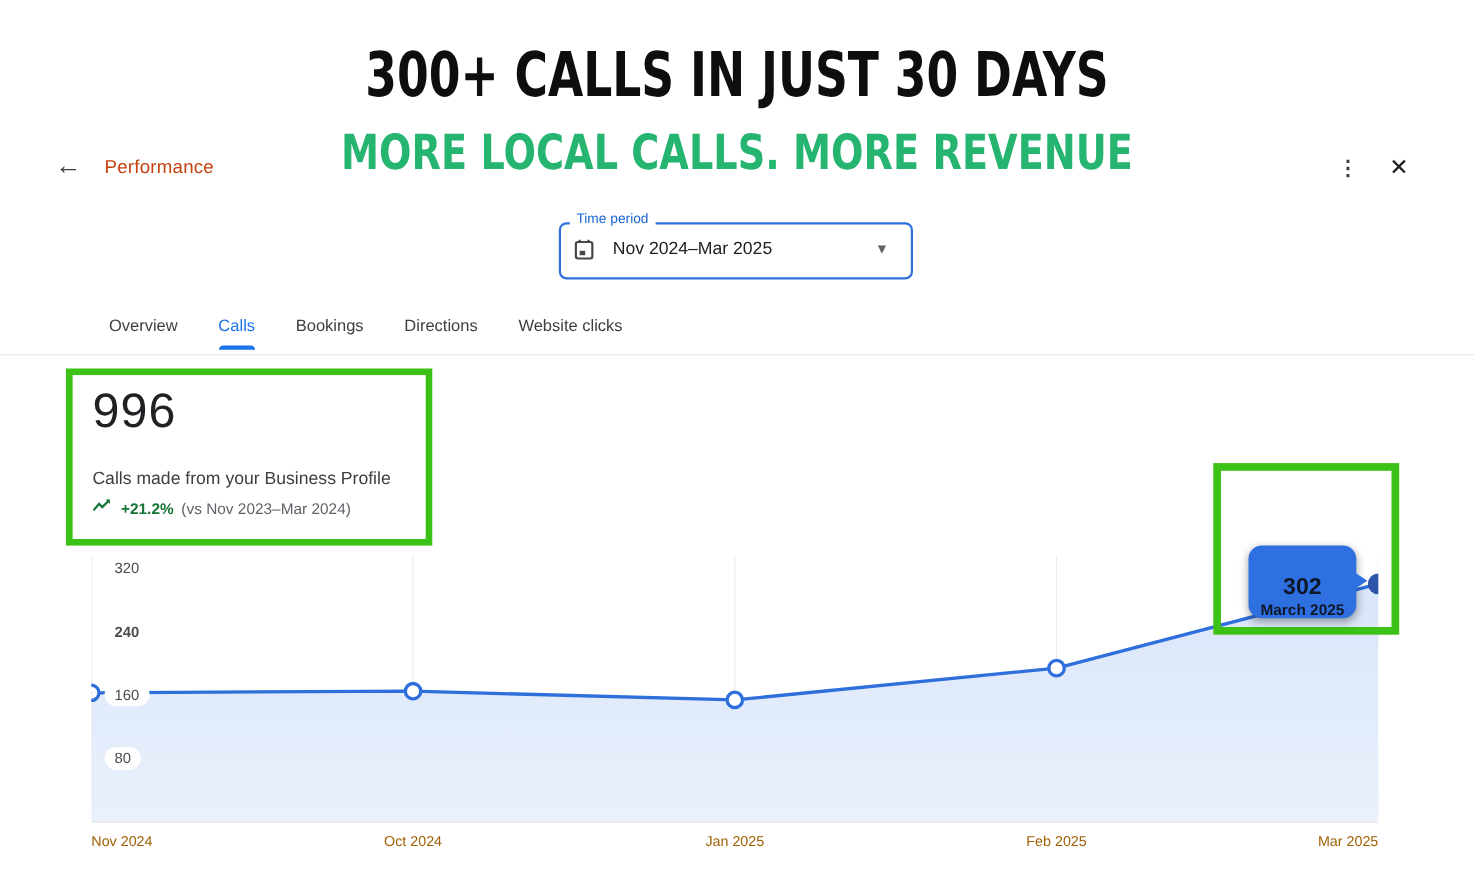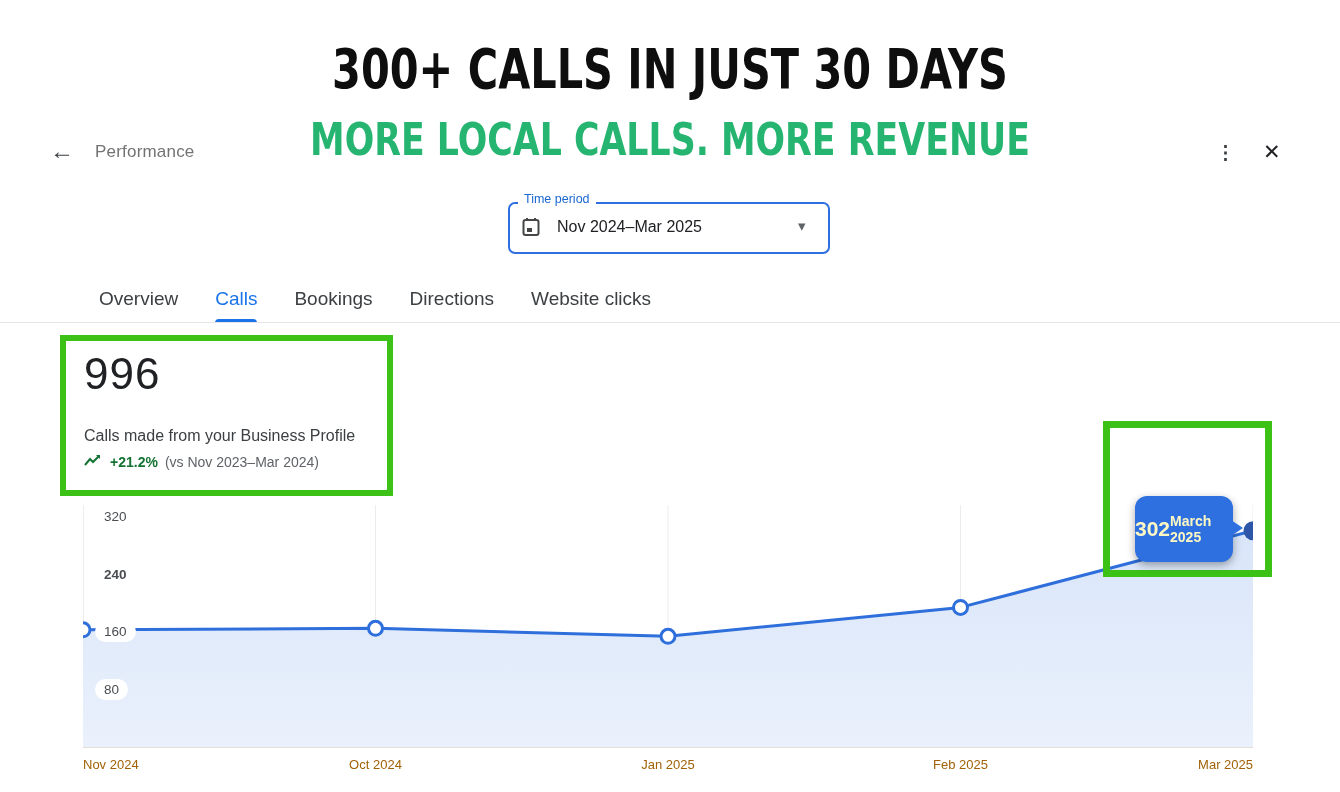--- a/index.html
+++ b/index.html
@@ -10,36 +10,36 @@
   
   .banner-title { top:36px; left:0; width:1340px; text-align:center;
     font-family:"DejaVu Sans", sans-serif; font-weight:800; font-size:56px;
     color:#0e0e0e; transform:scaleX(.74); letter-spacing:0px; white-space:nowrap; }
   .banner-subtitle { top:114px; left:0; width:1340px; text-align:center;
     font-family:"DejaVu Sans", sans-serif; font-weight:800; font-size:44px;
     transform:scaleX(.79); letter-spacing:0px; white-space:nowrap; }
 
   
   .back-btn { left:50px; top:139px; font-size:24px; color:#3c4043; cursor:pointer; line-height:1; }
-  .page-title { left:95px; top:142px; font-size:17px; color:#737373; letter-spacing:.2px; }
+  .page-title { left:95px; top:142px; font-size:17px; color:#c2410c; letter-spacing:.2px; }
   .kebab-btn { left:1216px; top:141px; font-size:19px; font-weight:bold; color:#3c4043; cursor:pointer; }
   .close-btn { left:1263px; top:140px; font-size:21px; color:#202124; cursor:pointer; }
 
   
   .time-field { left:508px; top:202px; width:322px; height:52px;
     border:2px solid #2f6fe0; border-radius:7px; background:#fff; cursor:pointer; }
   .time-label { left:518px; top:192px; background:#fff; padding:0 6px;
     font-size:12.5px; color:#1a67d2; }
   .cal-icon { left:522px; top:217px; }
   .time-value { left:557px; top:218px; font-size:16px; color:#202124; }
   .time-caret { left:798px; top:217px; font-size:15px; color:#5f6368; }
 
   
   .tabs { left:99px; top:288px; display:flex; gap:37px; }
-  .tab { font-size:19px; color:#3c4043; padding-bottom:13px; position:relative;
+  .tab { font-size:15px; color:#3c4043; padding-bottom:13px; position:relative;
          cursor:pointer; white-space:nowrap; }
   .tab.active { color:#1a73e8; }
   .tab.active::after { content:""; position:absolute; left:0; right:0; bottom:0;
          height:4px; border-radius:4px 4px 0 0; background:#1a73e8; }
   .tabs-divider { left:0; top:322px; width:1340px; height:1px; background:#e6e6e6; }
 
   
   .metric-frame { left:60px; top:335px; width:333px; height:161px;
     border:6px solid #3cc117; background:#fff; }
   .metric-value { left:84px; top:349px; font-size:44px; font-weight:400; color:#202124; letter-spacing:1px; }
@@ -53,22 +53,22 @@
   .y-labels { left:83px; top:505px; width:0; height:243px; }
   .y-label { position:absolute; left:12px; background:#fff; border-radius:11px;
     padding:3px 9px; font-size:13.5px; color:#4a4d51; white-space:nowrap; }
   .x-labels { left:83px; top:757px; width:1170px; height:20px; }
   .x-label { position:absolute; top:0; font-size:13px; color:#a16207; white-space:nowrap; }
 
   
   .tooltip-frame { left:1103px; top:421px; width:169px; height:156px;
     border:7px solid #3cc117; background:transparent; }
   .tooltip { left:1135px; top:496px; width:98px; height:66px; background:#2e70e0;
-    border-radius:12px; box-shadow:0 3px 8px rgba(0,0,0,.35); color:#fef9c3;
-    display:flex; align-items:center; justify-content:space-between; }
+    border-radius:12px; box-shadow:0 3px 8px rgba(0,0,0,.35); color:#0f172a;
+    display:flex; flex-direction:column; align-items:center; justify-content:flex-end; }
   .tooltip-value { font-size:21px; font-weight:bold; line-height:1.2; }
   .tooltip-label { font-size:14px; font-weight:bold; }
   .tooltip-pointer { left:1231px; top:520px; width:0; height:0;
     border-top:8px solid transparent; border-bottom:8px solid transparent;
     border-left:12px solid #2e70e0; }
 </style>
 </head>
 <body>
 
 <div class="abs banner-title">300+ CALLS IN JUST 30 DAYS</div>

